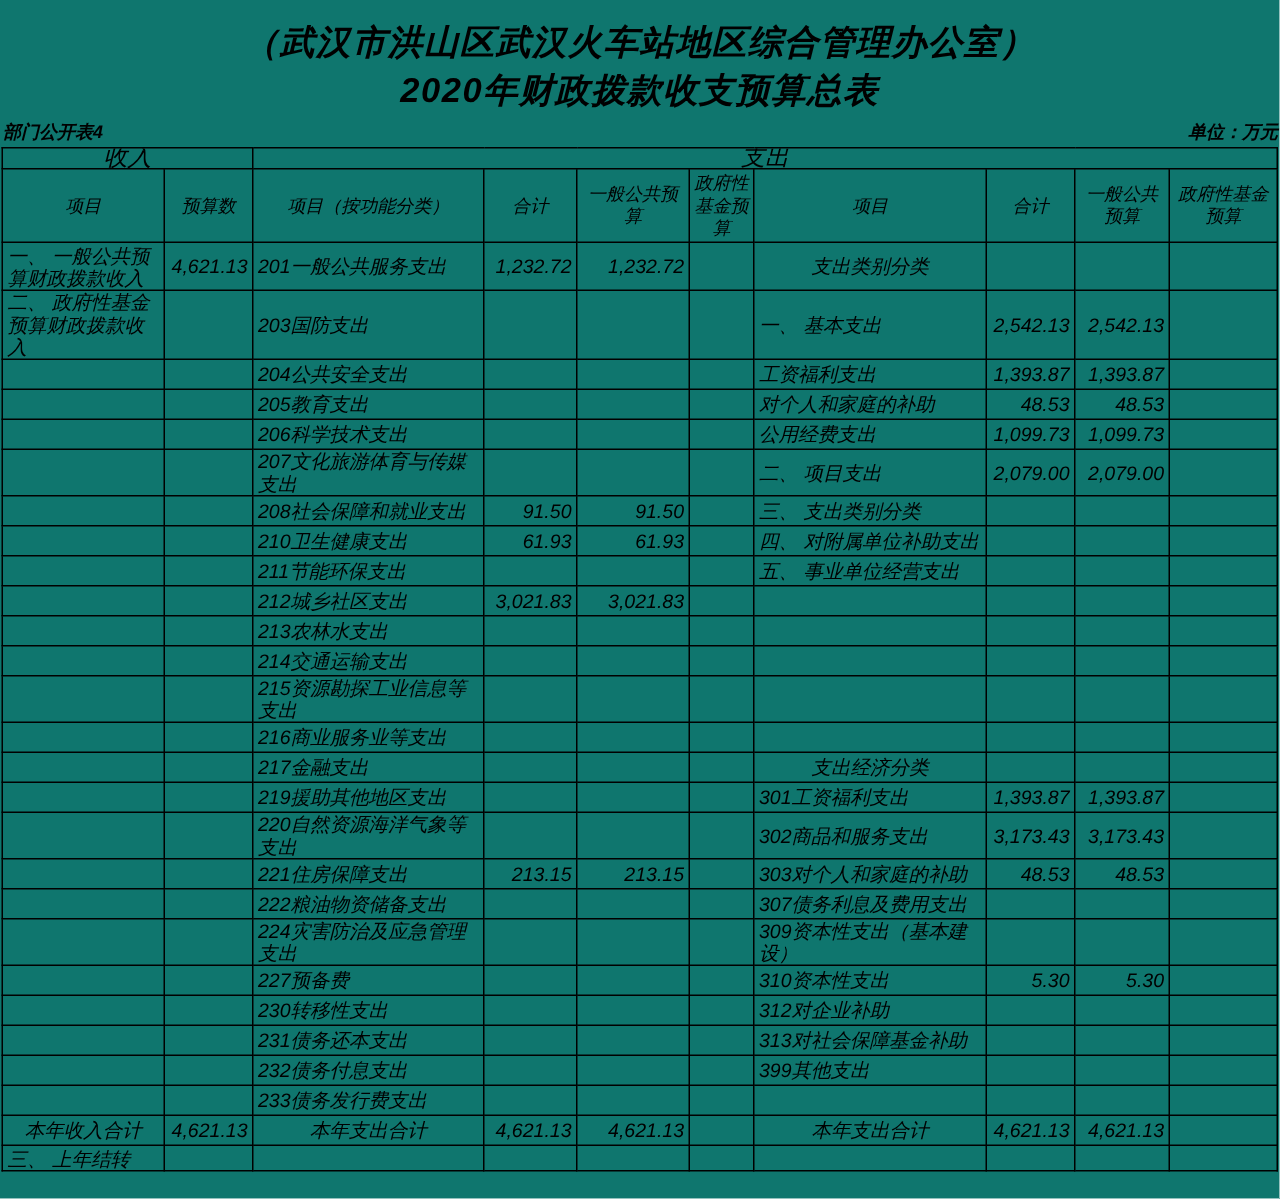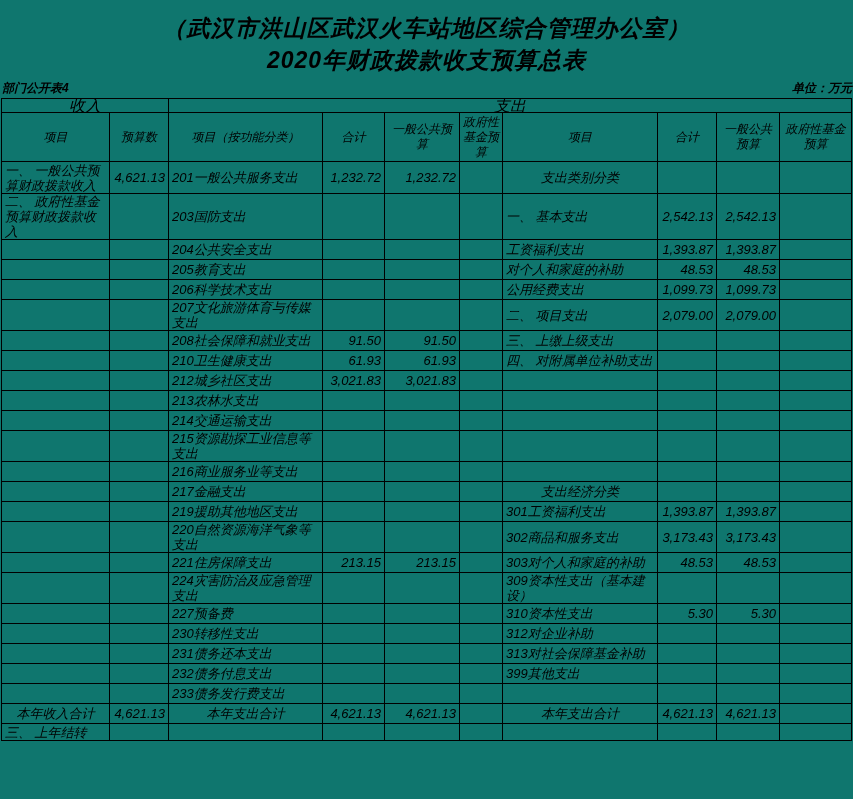--- a/index.html
+++ b/index.html
@@ -158,40 +158,52 @@
           <td class="num">2,079.00</td>
           <td class="num"></td>
         </tr>
         <tr>
           <td class="item"></td>
           <td class="num"></td>
           <td class="item">208社会保障和就业支出</td>
           <td class="num">91.50</td>
           <td class="num">91.50</td>
           <td class="num"></td>
-          <td class="item">三、 上缴上级支出</td>
+          <td class="item">三、 支出类别分类</td>
           <td class="num"></td>
           <td class="num"></td>
           <td class="num"></td>
         </tr>
         <tr>
           <td class="item"></td>
           <td class="num"></td>
           <td class="item">210卫生健康支出</td>
           <td class="num">61.93</td>
           <td class="num">61.93</td>
           <td class="num"></td>
           <td class="item">四、 对附属单位补助支出</td>
           <td class="num"></td>
           <td class="num"></td>
           <td class="num"></td>
         </tr>
         <tr>
           <td class="item"></td>
           <td class="num"></td>
+          <td class="item">211节能环保支出</td>
+          <td class="num"></td>
+          <td class="num"></td>
+          <td class="num"></td>
+          <td class="item">五、 事业单位经营支出</td>
+          <td class="num"></td>
+          <td class="num"></td>
+          <td class="num"></td>
+        </tr>
+        <tr>
+          <td class="item"></td>
+          <td class="num"></td>
           <td class="item">212城乡社区支出</td>
           <td class="num">3,021.83</td>
           <td class="num">3,021.83</td>
           <td class="num"></td>
           <td class="item"></td>
           <td class="num"></td>
           <td class="num"></td>
           <td class="num"></td>
         </tr>
         <tr>
@@ -286,20 +298,32 @@
           <td class="num">213.15</td>
           <td class="num"></td>
           <td class="item">303对个人和家庭的补助</td>
           <td class="num">48.53</td>
           <td class="num">48.53</td>
           <td class="num"></td>
         </tr>
         <tr>
           <td class="item"></td>
           <td class="num"></td>
+          <td class="item">222粮油物资储备支出</td>
+          <td class="num"></td>
+          <td class="num"></td>
+          <td class="num"></td>
+          <td class="item">307债务利息及费用支出</td>
+          <td class="num"></td>
+          <td class="num"></td>
+          <td class="num"></td>
+        </tr>
+        <tr>
+          <td class="item"></td>
+          <td class="num"></td>
           <td class="item">224灾害防治及应急管理支出</td>
           <td class="num"></td>
           <td class="num"></td>
           <td class="num"></td>
           <td class="item">309资本性支出（基本建设）</td>
           <td class="num"></td>
           <td class="num"></td>
           <td class="num"></td>
         </tr>
         <tr>

